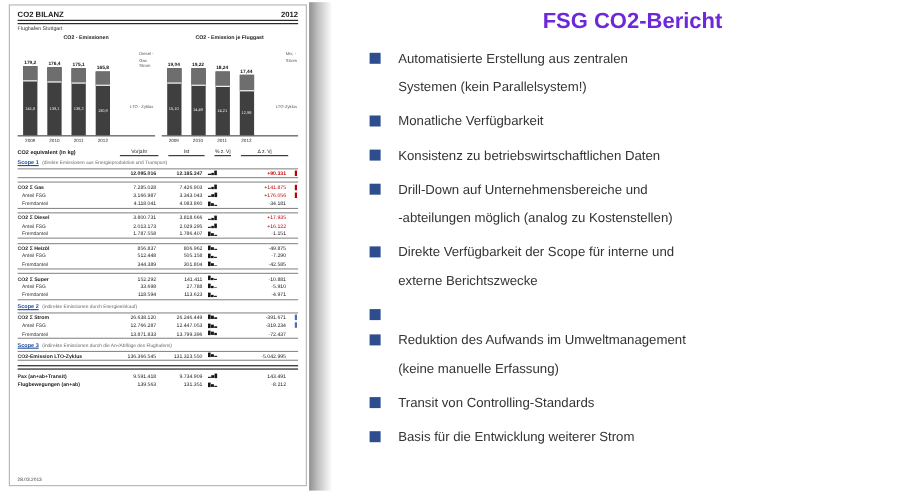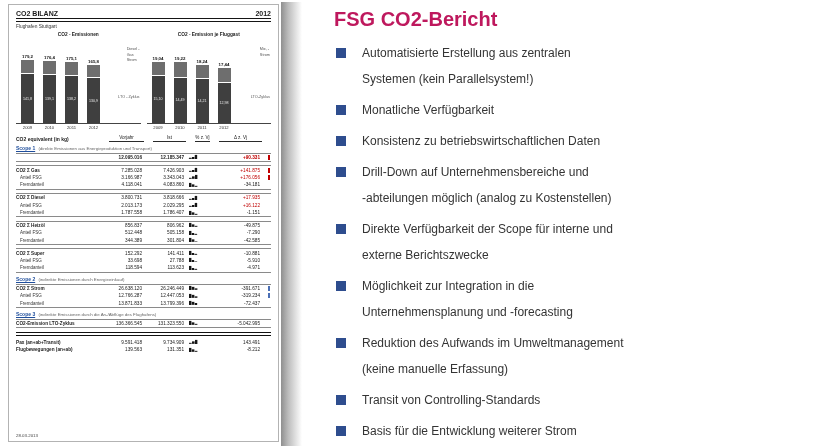--- a/index.html
+++ b/index.html
@@ -54,21 +54,21 @@
   .delta.red{color:var(--delta-red,#c00000);}
   .indc{display:flex;justify-content:flex-end;align-items:center;}
   .ind-bar{width:2px;height:5px;display:inline-block;}
   .ind-bar.red{background:var(--delta-red,#c00000);}
   .ind-bar.blue{background:var(--ind-blue,#4a6fb5);}
   .ind-bar.none{background:transparent;}
   .thick-rule{border-top:1.7px solid #111;border-bottom:0.7px solid #111;height:1.6px;margin:4px 0 3px;}
   .doc-footer{position:absolute;left:7px;bottom:3px;font-size:4.4px;color:#444;}
   
   .panel{position:absolute;left:334px;top:8px;width:482px;}
-  .panel-title{font-size:20px;font-weight:bold;color:#be185d;margin:0 0 9px 0;}
+  .panel-title{font-size:20px;font-weight:bold;color:#6d28d9;margin:0 0 9px 0;text-align:center;}
   .bullet{display:flex;margin-bottom:5px;}
   .sq{width:10px;height:10px;background:var(--bullet-sq,#2e4d8e);margin:8px 16px 0 2px;flex:none;}
   .txt{font-size:12px;line-height:26px;color:#343434;white-space:pre-line;}
 </style>
 </head>
 <body>
 
 <div class="doc">
   <div class="doc-inner">
 
@@ -417,22 +417,20 @@
         <div class="txt">Drill-Down auf Unternehmensbereiche und
 -abteilungen möglich (analog zu Kostenstellen)</div>
       </div>
       <div class="bullet">
         <div class="sq"></div>
         <div class="txt">Direkte Verfügbarkeit der Scope für interne und
 externe Berichtszwecke</div>
       </div>
       <div class="bullet">
         <div class="sq"></div>
-        <div class="txt">Möglichkeit zur Integration in die
-Unternehmensplanung und -forecasting</div>
       </div>
       <div class="bullet">
         <div class="sq"></div>
         <div class="txt">Reduktion des Aufwands im Umweltmanagement
 (keine manuelle Erfassung)</div>
       </div>
       <div class="bullet">
         <div class="sq"></div>
         <div class="txt">Transit von Controlling-Standards</div>
       </div>

